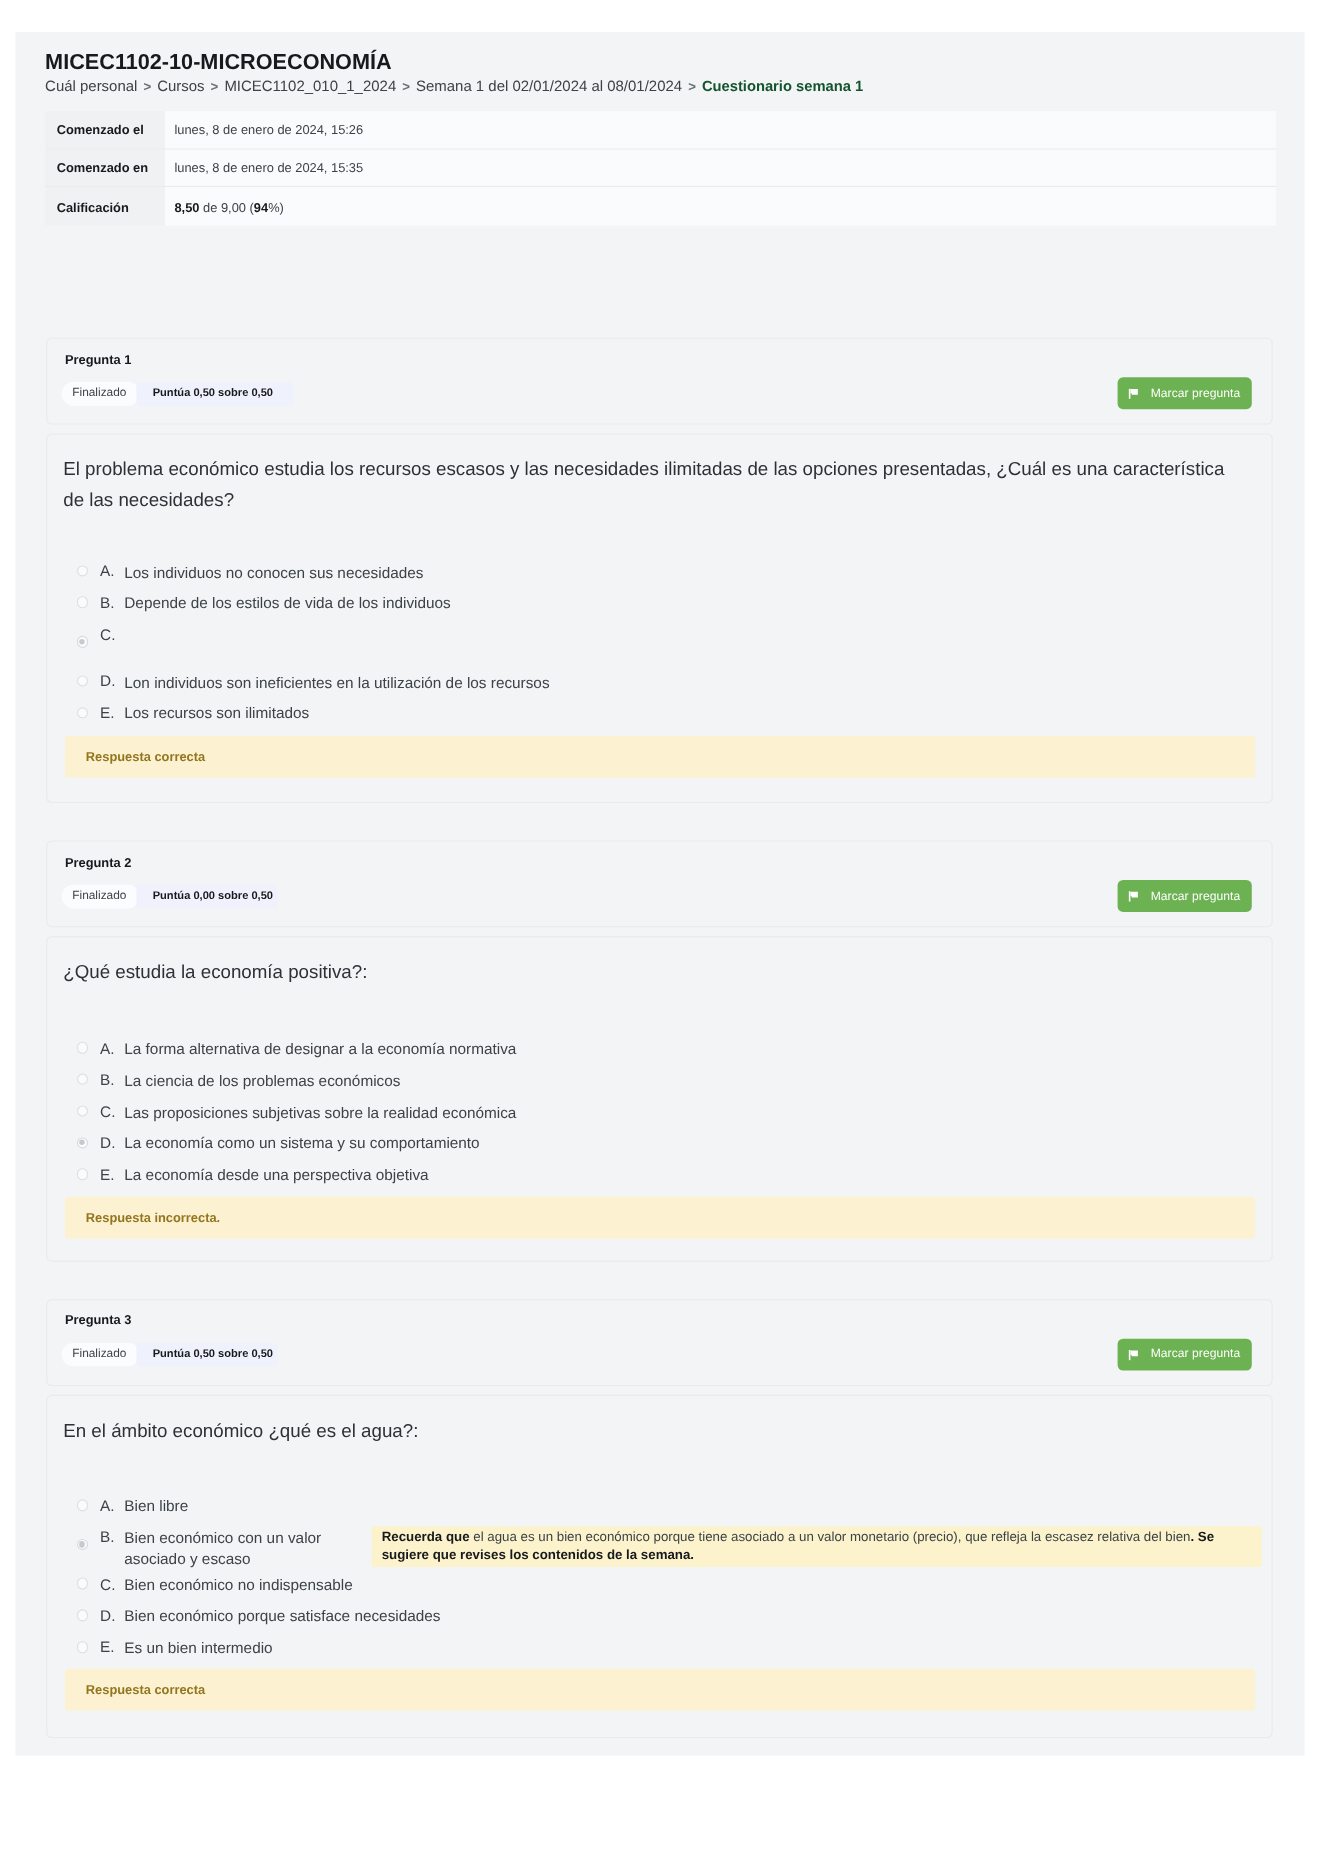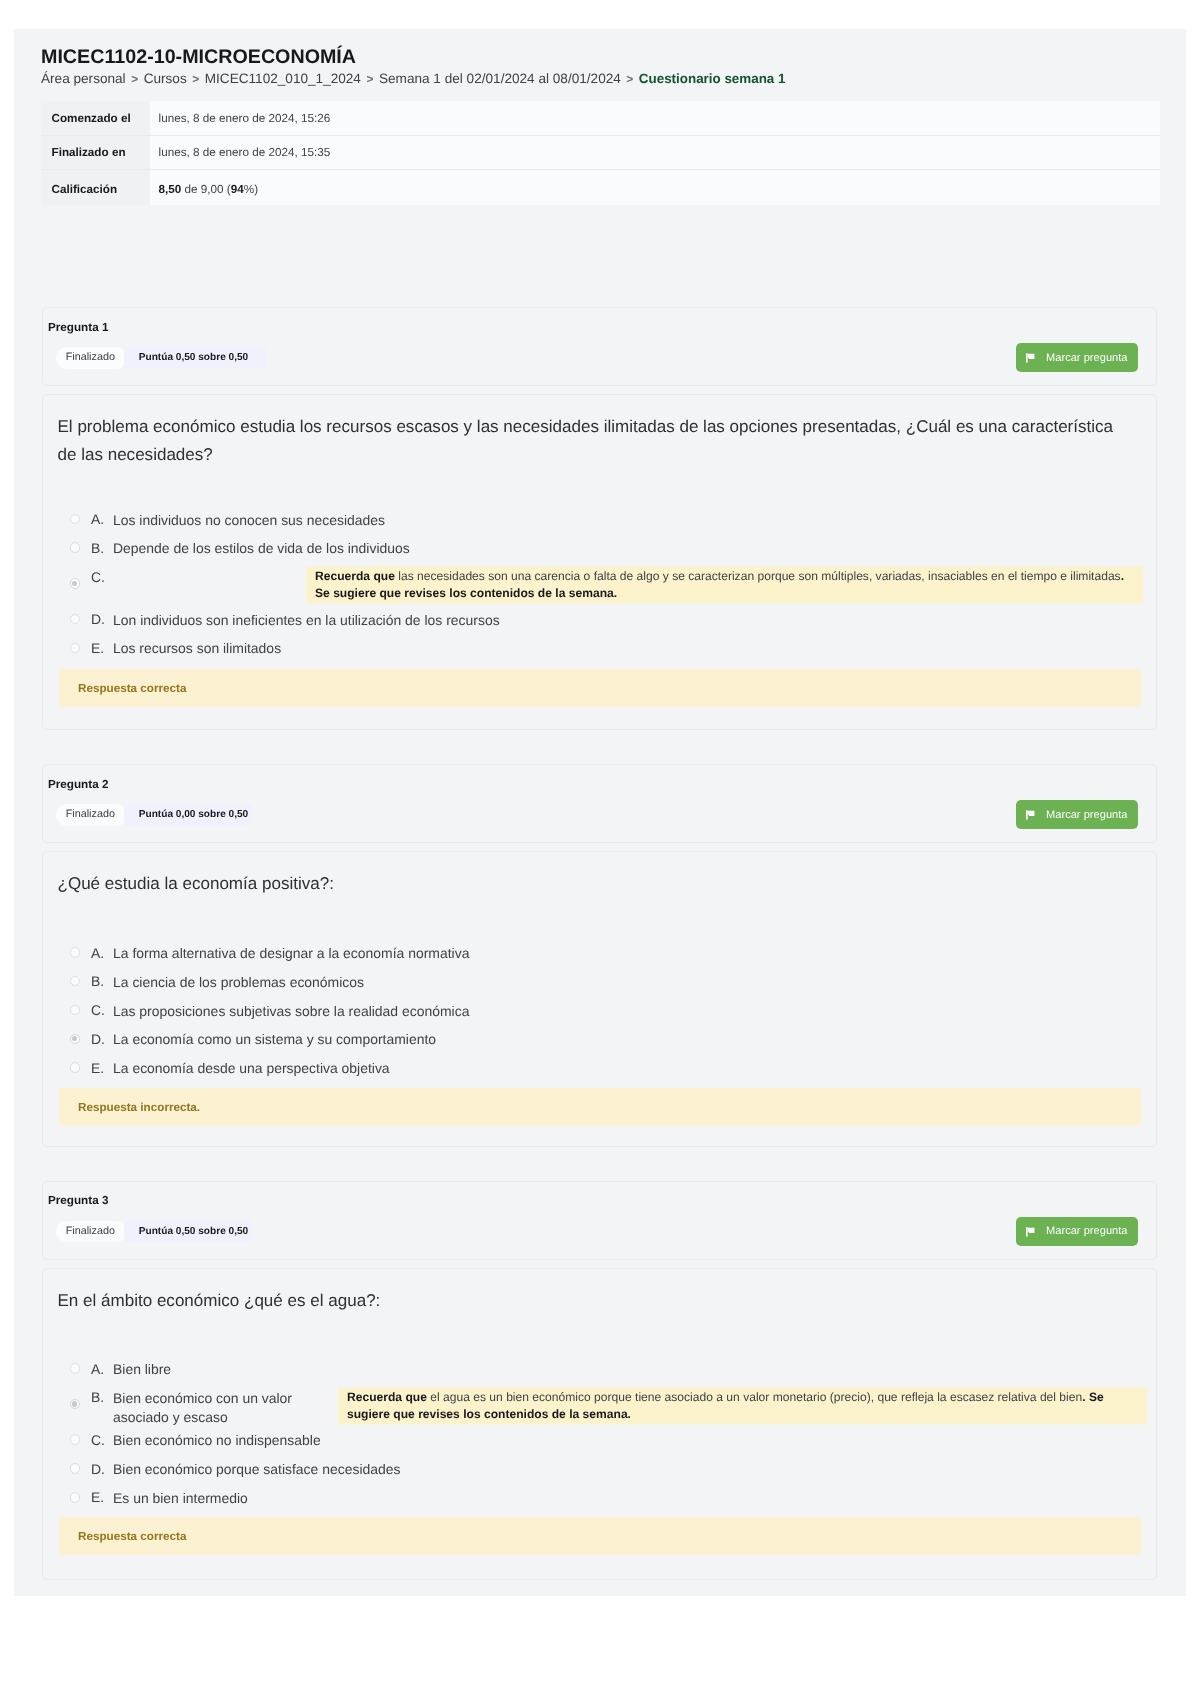--- a/index.html
+++ b/index.html
@@ -24,21 +24,21 @@
   .infotbl tr.tall td{height:48.5px;}
   .infotbl tr.last td{height:35px;vertical-align:top;padding-top:11px;}
   .infotbl td.k{width:108.6px;background:#eff1f3;font-weight:bold;color:#17191c;line-height:17px;}
   .infotbl td.v{background:#fafbfc;color:#3d4246;padding-left:9px;line-height:17px;}
   .infotbl td.v b{color:#17191c;font-weight:bold;}
 
   
   .qwrap{width:1115px;margin:0 0 34px 28px;}
   .qhead{position:relative;background:#f2f4f6;border:1px solid #e8eaec;border-radius:5px;
          height:79px;box-sizing:border-box;}
-  .qnum{position:absolute;left:5px;top:11.5px;font-size:11.7px;font-weight:bold;color:#17191c;line-height:16px;}
+  .qnum{position:absolute;left:16px;top:11.5px;font-size:11.7px;font-weight:bold;color:#17191c;line-height:16px;}
   .qstate{position:absolute;left:12.7px;top:39.4px;background:#fbfcfd;border-radius:11px;
           width:71.2px;height:21.6px;line-height:21.6px;padding-left:10px;
           font-size:10.8px;color:#3d4246;box-sizing:border-box;}
   .qgradebg{position:absolute;left:80.5px;top:39.4px;width:143.5px;height:21.6px;
             background:#eff2fc;border-radius:2px;}
   .qgrade{position:absolute;left:95.8px;top:39.4px;height:21.6px;line-height:21.6px;
           font-size:10.1px;font-weight:bold;color:#17191c;}
   .flagbtn{position:absolute;left:973px;top:35.2px;width:122px;height:29.2px;background:#6cb152;
            border-radius:5px;color:#ffffff;font-size:11px;display:flex;align-items:center;
            justify-content:center;box-sizing:border-box;
@@ -75,31 +75,31 @@
           margin:0 15px 0 16px;box-sizing:border-box;}
 </style>
 </head>
 <body>
 
 <div class="page">
  <div class="shell">
 
   <div class="hdr">
     <div class="title">MICEC1102-10-MICROECONOMÍA</div>
-    <div class="crumbs"><span class="">Área personal</span><span class="sep">&gt;</span><span class="">Cursos</span><span class="sep">&gt;</span><span class="">MICEC1102_010_1_2024</span><span class="sep">&gt;</span><span class="">Semana 1 del 02/01/2024 al 08/01/2024</span><span class="sep">&gt;</span><span class="cur">Cuestionario semana 1</span></div>
+    <div class="crumbs"><span class="">Cuál personal</span><span class="sep">&gt;</span><span class="">Cursos</span><span class="sep">&gt;</span><span class="">MICEC1102_010_1_2024</span><span class="sep">&gt;</span><span class="">Semana 1 del 02/01/2024 al 08/01/2024</span><span class="sep">&gt;</span><span class="cur">Cuestionario semana 1</span></div>
   </div>
 
   <table class="infotbl">
     <tbody>
           <tr>
             <td class="k">Comenzado el</td>
             <td class="v">lunes, 8 de enero de 2024, 15:26</td>
           </tr>
           <tr>
-            <td class="k">Finalizado en</td>
+            <td class="k">Comenzado en</td>
             <td class="v">lunes, 8 de enero de 2024, 15:35</td>
           </tr>
           <tr class="last">
             <td class="k">Calificación</td>
             <td class="v"><b>8,50</b> de 9,00 (<b>94</b>%)</td>
           </tr>
         </tbody>
   </table>
 
   <div id="questions">
@@ -134,21 +134,20 @@
                   <span class="radio"></span>
                 </span>
                 <span class="oltr">B.</span>
                 <span class="otxt wide">Depende de los estilos de vida de los individuos</span>
               </div>
               <div class="opt two">
                 <span class="rcell">
                   <span class="radio on"></span>
                 </span>
                 <span class="oltr">C.</span>
-                <div class="feedback" style="left: 263px; width: 819px;"><b>Recuerda que</b> las necesidades son una carencia o falta de algo y se caracterizan porque son múltiples, variadas, insaciables en el tiempo e ilimitadas<b>. Se sugiere que revises los contenidos de la semana.</b></div>
               </div>
               <div class="opt">
                 <span class="rcell">
                   <span class="radio"></span>
                 </span>
                 <span class="oltr">D.</span>
                 <span class="otxt wide">Lon individuos son ineficientes en la utilización de los recursos</span>
               </div>
               <div class="opt">
                 <span class="rcell">

